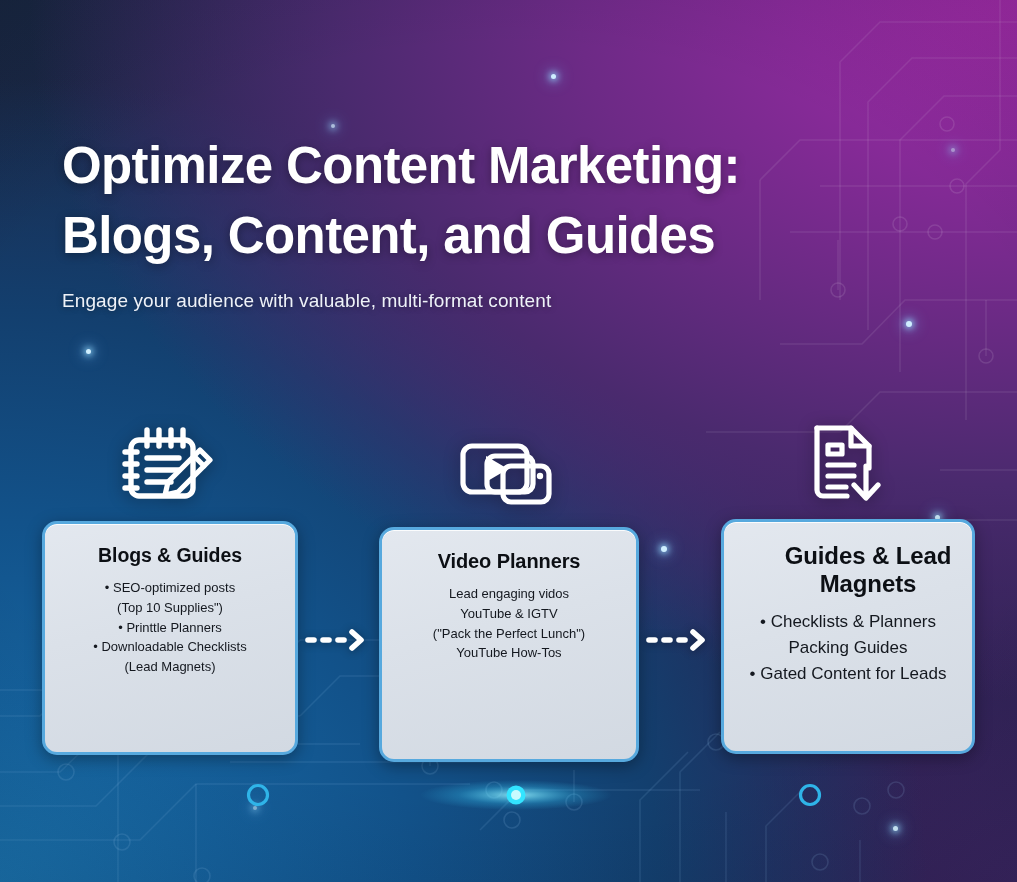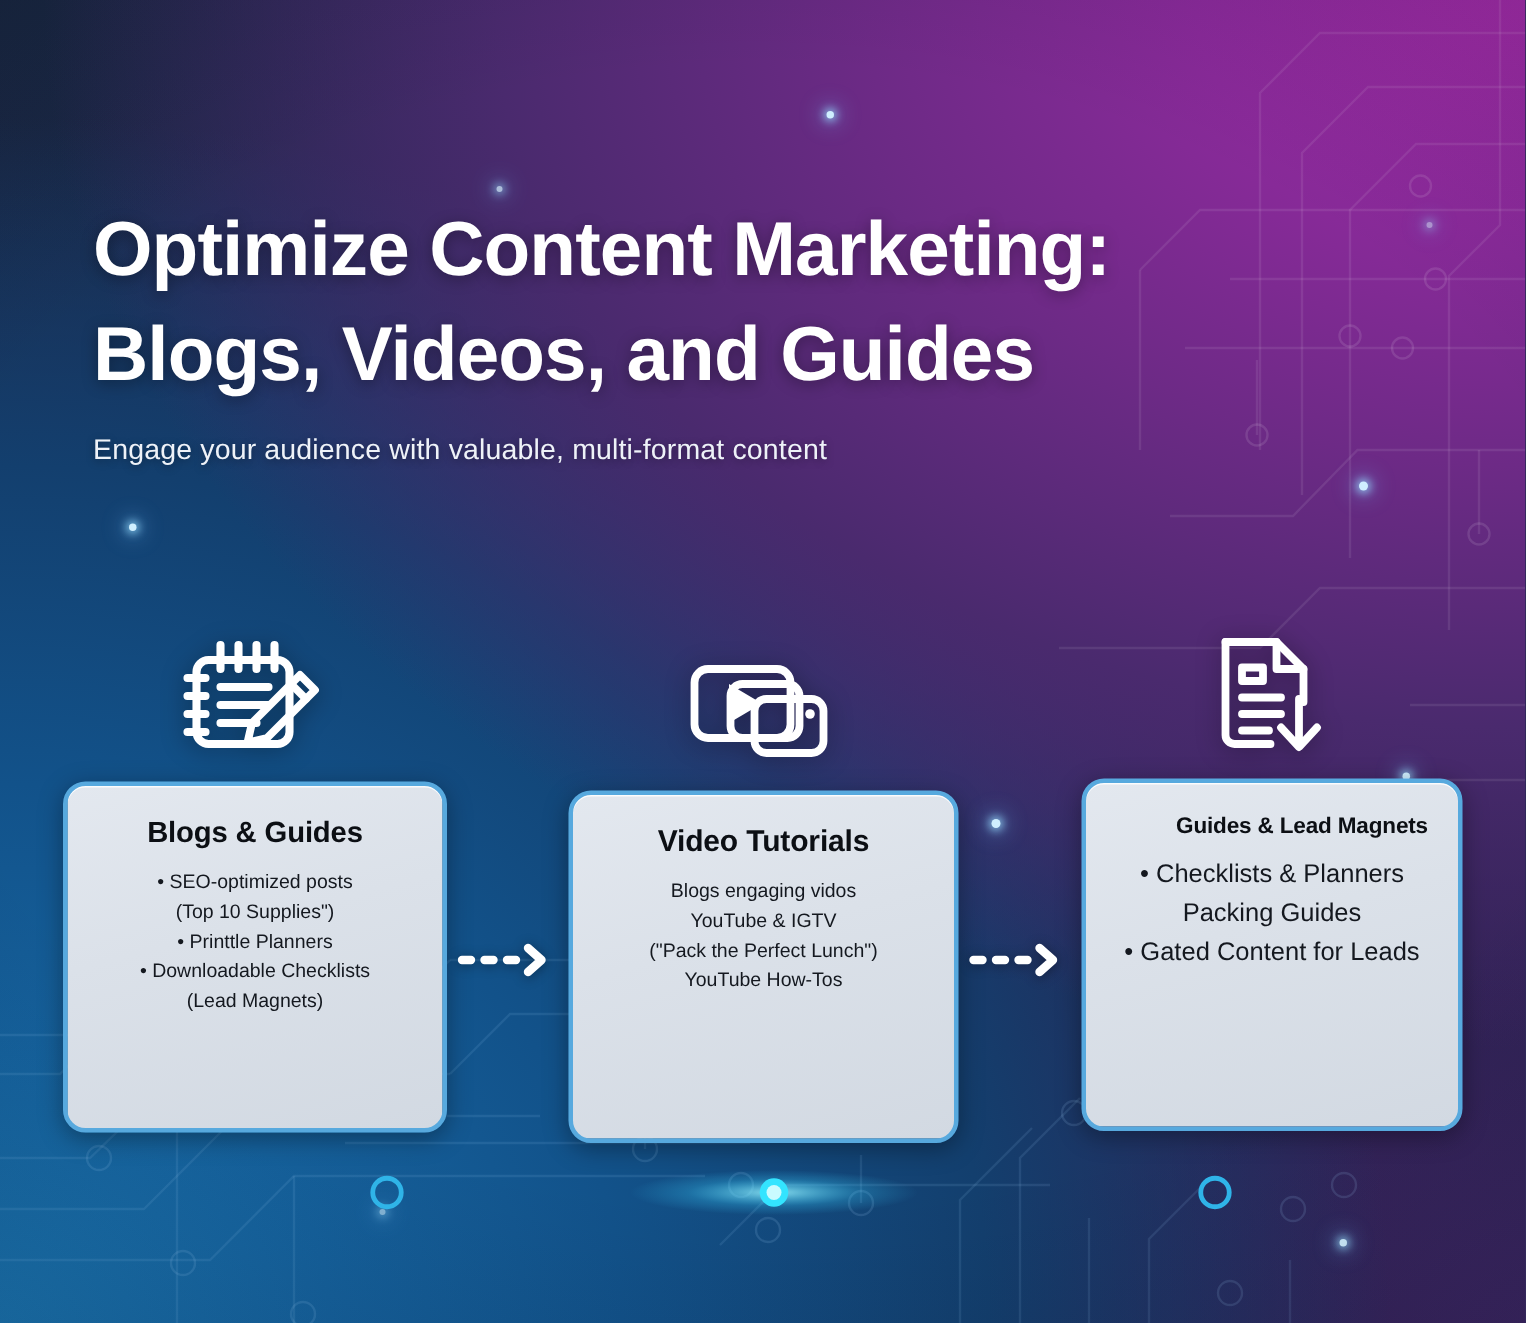--- a/index.html
+++ b/index.html
@@ -64,21 +64,21 @@
     box-shadow:0 4px 16px rgba(0,0,0,.34), inset 0 1px 0 rgba(255,255,255,.85);
     padding:20px 10px 12px;
     text-align:center;
   }
   .card-1{ height:234px; }
   .card-2{ height:235px; }
   .card-3{ height:235px; }
 
   .card-title{ color:#0c0f14; font-size:19.5px; font-weight:bold; letter-spacing:-.1px; }
   .card-2 .card-title{ font-size:20px; }
-  .card-3 .card-title{ font-size:15px;margin-left:40px; }
+  .card-3 .card-title{ font-size:24px;margin-left:40px; }
 
   .card-lines{ margin-top:11px; }
   .card-line{ color:#14181f; font-size:13px; line-height:1.52; white-space:nowrap; }
   .card-3 .card-line{ font-size:17px; }
 
   
   .arrow{ position:absolute; width:62px; height:26px; }
   .arrow-1{ left:305px; top:627px; }
   .arrow-2{ left:646px; top:627px; }
   .arrow svg{ display:block; filter:drop-shadow(0 1px 4px rgba(0,0,0,.4)); }
@@ -162,21 +162,21 @@
   <div class="spark" style="left:935px; top:515px; width:5px; height:5px;"></div>
   <div class="spark" style="left:103px; top:730px; width:5px; height:5px; opacity:.8;"></div>
   <div class="spark" style="left:893px; top:826px; width:5px; height:5px;"></div>
   <div class="spark" style="left:253px; top:806px; width:4px; height:4px; opacity:.6;"></div>
 
   <div class="bg-vignette"></div>
 
   <div class="header">
     <div class="title">
       <div>Optimize Content Marketing:</div>
-      <div>Blogs, Videos, and Guides</div>
+      <div>Blogs, Content, and Guides</div>
     </div>
     <div class="subtitle">Engage your audience with valuable, multi-format content</div>
   </div>
 
   <div class="cols">
 
     <div class="col col-1">
       <div class="icon-wrap">
         <svg width="98" height="88" viewBox="0 0 98 88">
           <g fill="none" stroke="#ffffff" stroke-width="5.4" stroke-linecap="round" stroke-linejoin="round">
@@ -209,23 +209,23 @@
           <g fill="none" stroke="#ffffff" stroke-width="5.2" stroke-linecap="round" stroke-linejoin="round">
             <path d="M52 24 h30 a8 8 0 0 1 8 8 v20 a8 8 0 0 1 -8 8 h-30 a8 8 0 0 1 -8 -8 v-20 a8 8 0 0 1 8 -8 z"></path>
             <path d="M36 14 h30 a8 8 0 0 1 8 8 v20 a8 8 0 0 1 -8 8 h-30 a8 8 0 0 1 -8 -8 v-20 a8 8 0 0 1 8 -8 z"></path>
             <path d="M13 4 h46 a9 9 0 0 1 9 9 v28 a9 9 0 0 1 -9 9 h-46 a9 9 0 0 1 -9 -9 v-28 a9 9 0 0 1 9 -9 z"></path>
           </g>
           <path d="M27 14 L49 27 L27 40 Z" fill="#ffffff"></path>
           <circle cx="81" cy="34" r="3.2" fill="#ffffff"></circle>
         </svg>
       </div>
       <div class="card card-2">
-        <div class="card-title">Video Tutorials</div>
+        <div class="card-title">Video Planners</div>
         <div class="card-lines">
-          <div class="card-line">Blogs engaging vidos</div>
+          <div class="card-line">Lead engaging vidos</div>
           <div class="card-line">YouTube &amp; IGTV</div>
           <div class="card-line">("Pack the Perfect Lunch")</div>
           <div class="card-line">YouTube How-Tos</div>
         </div>
       </div>
     </div>
 
     <div class="col col-3">
       <div class="icon-wrap">
         <svg width="78" height="88" viewBox="0 0 78 88">

